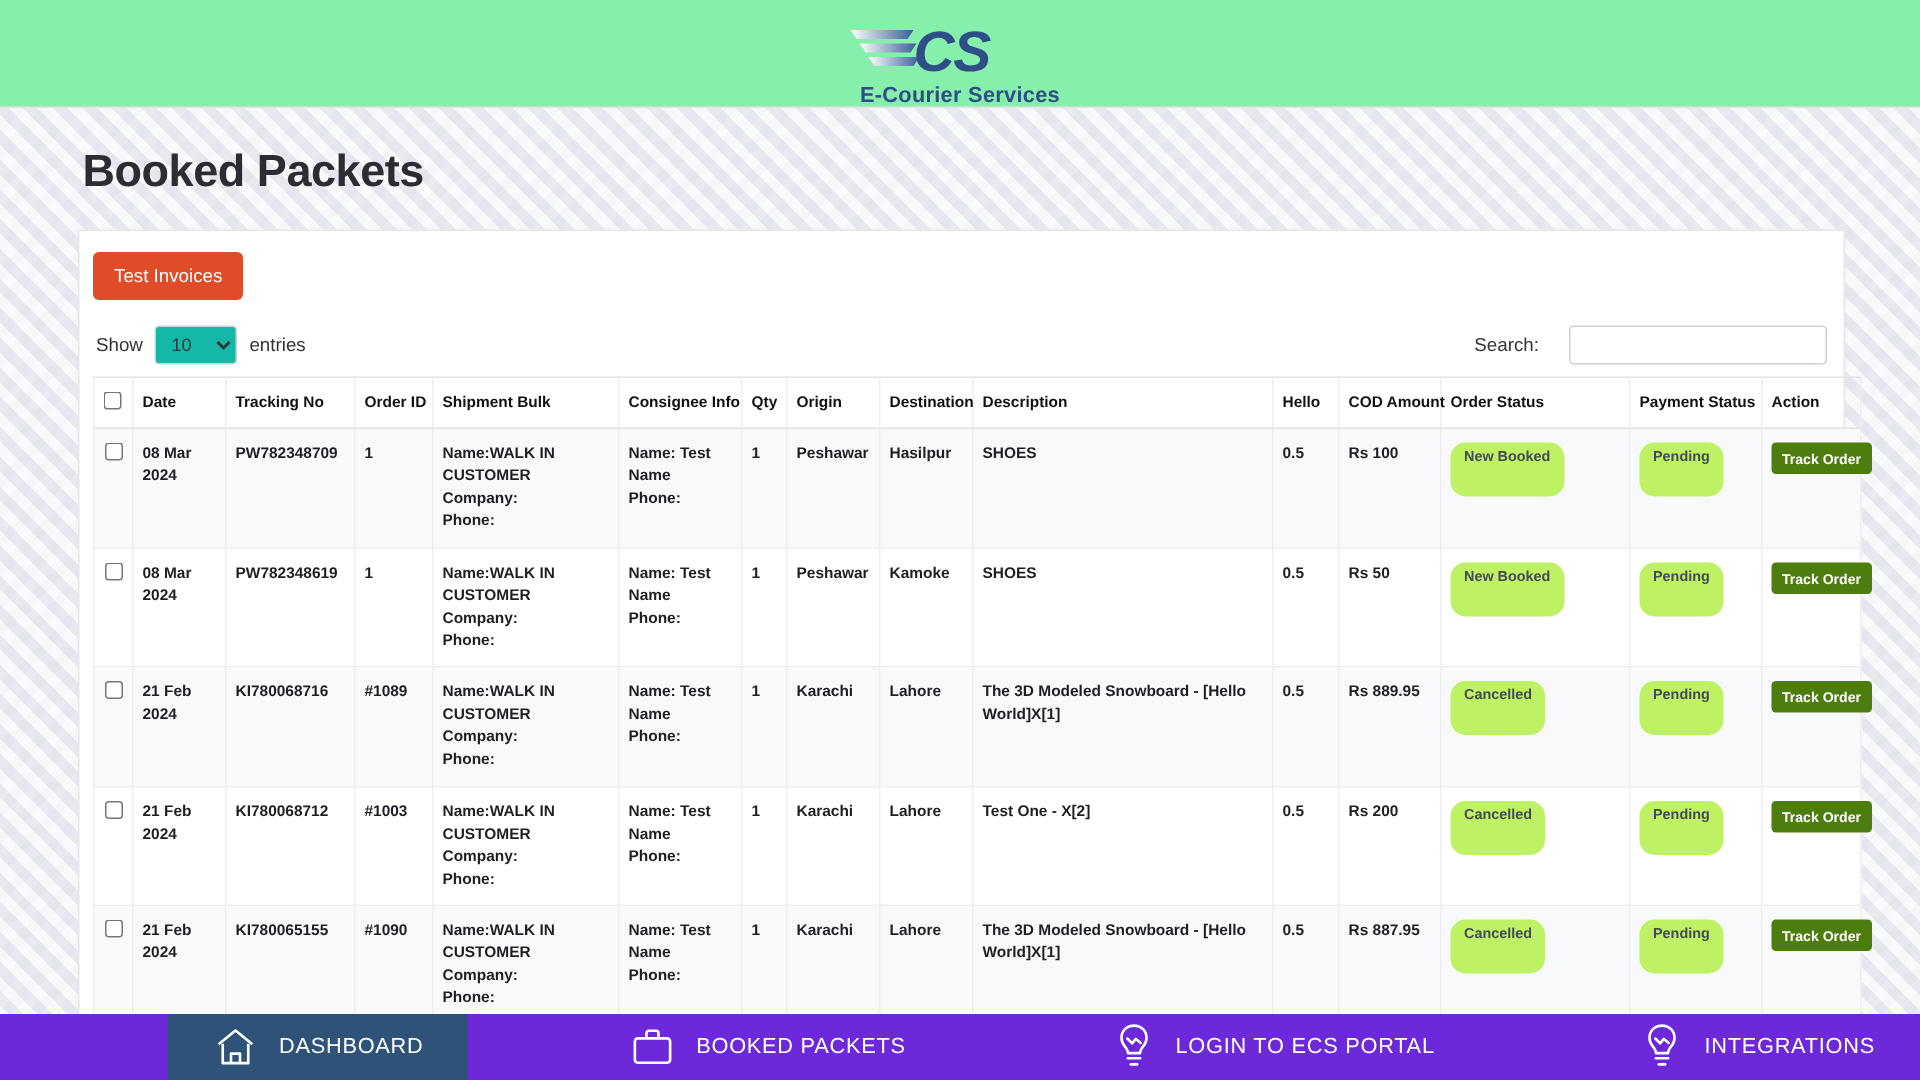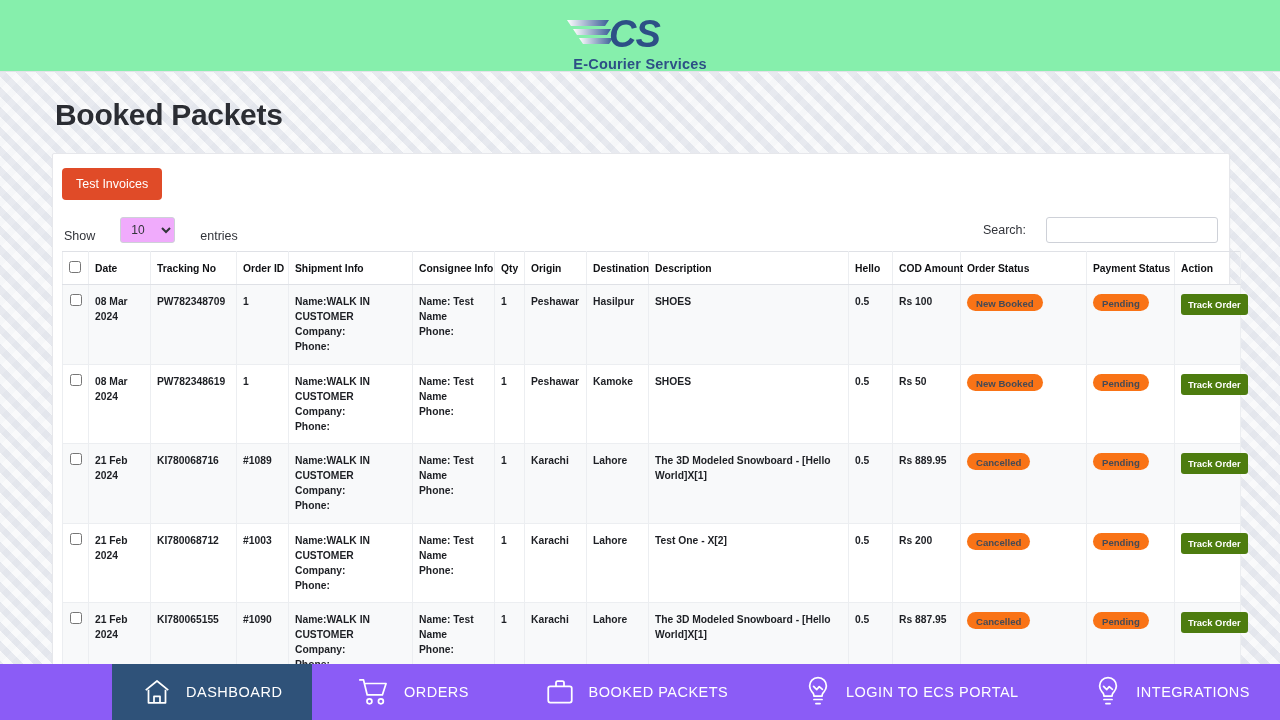--- a/index.html
+++ b/index.html
@@ -96,28 +96,28 @@
   }
 
   .table-controls {
     display: flex;
     align-items: center;
     justify-content: space-between;
     margin: 17px 2px 8px 2px;
     font-size: 12.5px;
     color: #32343a;
   }
-  .show-entries { display: flex; align-items: flex-end; gap: 25px; }
+  .show-entries { display: flex; align-items: center; gap: 8px; }
   .len-select {
     font-family: inherit;
     font-size: 12px;
     padding: 4px 6px;
     border: 1px solid #ced1d8;
     border-radius: 3px;
-    background: #f0abfc;
+    background: #14b8a6;
     color: #32343a;
     width: 55px;
     height: 26px;
   }
   .search-box { display: flex; align-items: center; gap: 20px; }
   .search-input {
     font-family: inherit;
     font-size: 12px;
     height: 26px;
     width: 172px;
@@ -178,24 +178,24 @@
   .c-act   { width: 66px; }
 
   input[type=checkbox].rowchk {
     width: 12px; height: 12px; margin: 0;
     cursor: pointer;
     accent-color: #6c757d;
   }
 
   .badge {
     display: inline-block;
-    background: #f97316;
+    background: #bef264;
     color: #454a55;
     border-radius: 10px;
-    padding: 3px 9px 0 9px;
+    padding: 3px 9px 19px 9px;
     font-size: 9.6px;
     font-weight: bold;
     white-space: nowrap;
   }
   .track-btn {
     display: inline-block;
     background: #4d7c0f;
     color: #fff;
     border: none;
     border-radius: 3px;
@@ -205,22 +205,22 @@
     cursor: pointer;
     font-family: inherit;
     white-space: nowrap;
   }
   .multi { white-space: pre-line; }
 
   
   .bottom-nav {
     position: absolute;
     left: 0; right: 0; bottom: 0;
-    height: 56px;
-    background: #8b5cf6;
+    height: 44px;
+    background: #6d28d9;
     display: flex;
     align-items: stretch;
     z-index: 10;
   }
   .nav-spacer { width: 112px; flex: none; }
   .nav-item {
     display: flex;
     align-items: center;
     gap: 14px;
     padding: 0 30px;
@@ -299,21 +299,21 @@
           <col class="c-act">
       </colgroup>
       <thead>
         <tr>
           <th>
             <input type="checkbox" class="rowchk" style="">
           </th>
           <th>Date</th>
           <th>Tracking No</th>
           <th>Order ID</th>
-          <th>Shipment Info</th>
+          <th>Shipment Bulk</th>
           <th>Consignee Info</th>
           <th>Qty</th>
           <th>Origin</th>
           <th>Destination</th>
           <th>Description</th>
           <th>Hello</th>
           <th>COD Amount</th>
           <th>Order Status</th>
           <th>Payment Status</th>
           <th>Action</th>
@@ -454,30 +454,20 @@
           <svg width="30" height="30" viewBox="0 0 24 24" fill="none" stroke="#fff" stroke-width="1.4" stroke-linejoin="round">
             <path d="M3 10.5 12 3.2l9 7.3"></path>
             <path d="M5.2 10.2V20.6h13.6V10.2"></path>
             <path d="M9.6 20.6v-5.1h4.8v5.1"></path>
           </svg>
         </span>
         <span>DASHBOARD</span>
       </div>
       <div class="nav-item">
         <span class="nav-ico">
-          <svg width="32" height="30" viewBox="0 0 26 24" fill="none" stroke="#fff" stroke-width="1.4" stroke-linecap="round" stroke-linejoin="round">
-            <path d="M1.5 2.2h3l3 12.2h12.3l3-9.3H6.2"></path>
-            <circle cx="9.3" cy="19.6" r="2"></circle>
-            <circle cx="18.6" cy="19.6" r="2"></circle>
-          </svg>
-        </span>
-        <span>ORDERS</span>
-      </div>
-      <div class="nav-item">
-        <span class="nav-ico">
           <svg width="30" height="30" viewBox="0 0 24 24" fill="none" stroke="#fff" stroke-width="1.4" stroke-linejoin="round">
             <rect x="2.6" y="7.4" width="18.8" height="13" rx="1.6"></rect>
             <path d="M8.8 7.2V4.6c0-.7.6-1.3 1.3-1.3h3.8c.7 0 1.3.6 1.3 1.3v2.6"></path>
           </svg>
         </span>
         <span>BOOKED PACKETS</span>
       </div>
       <div class="nav-item">
         <span class="nav-ico">
           <svg width="28" height="32" viewBox="0 0 22 26" fill="none" stroke="#fff" stroke-width="1.4" stroke-linecap="round" stroke-linejoin="round">

